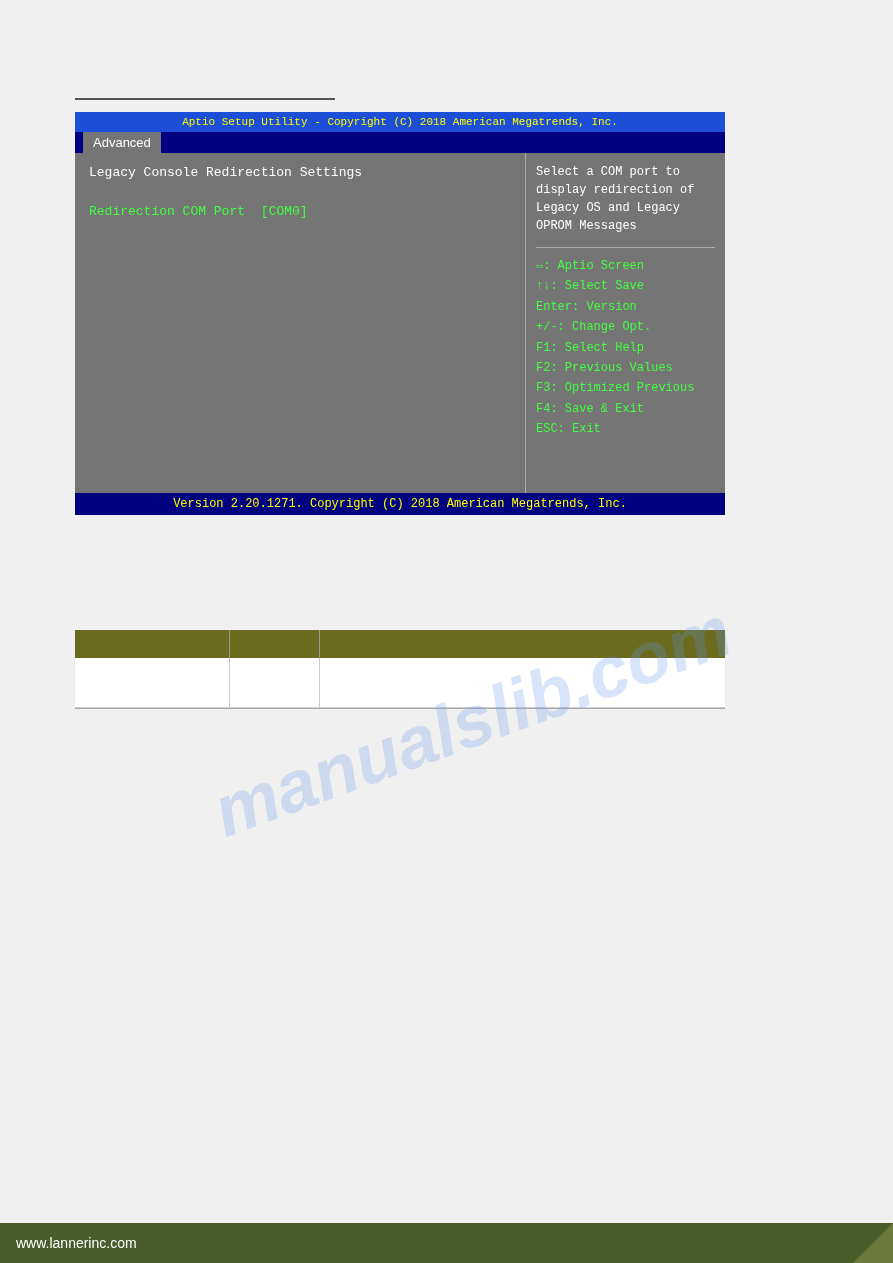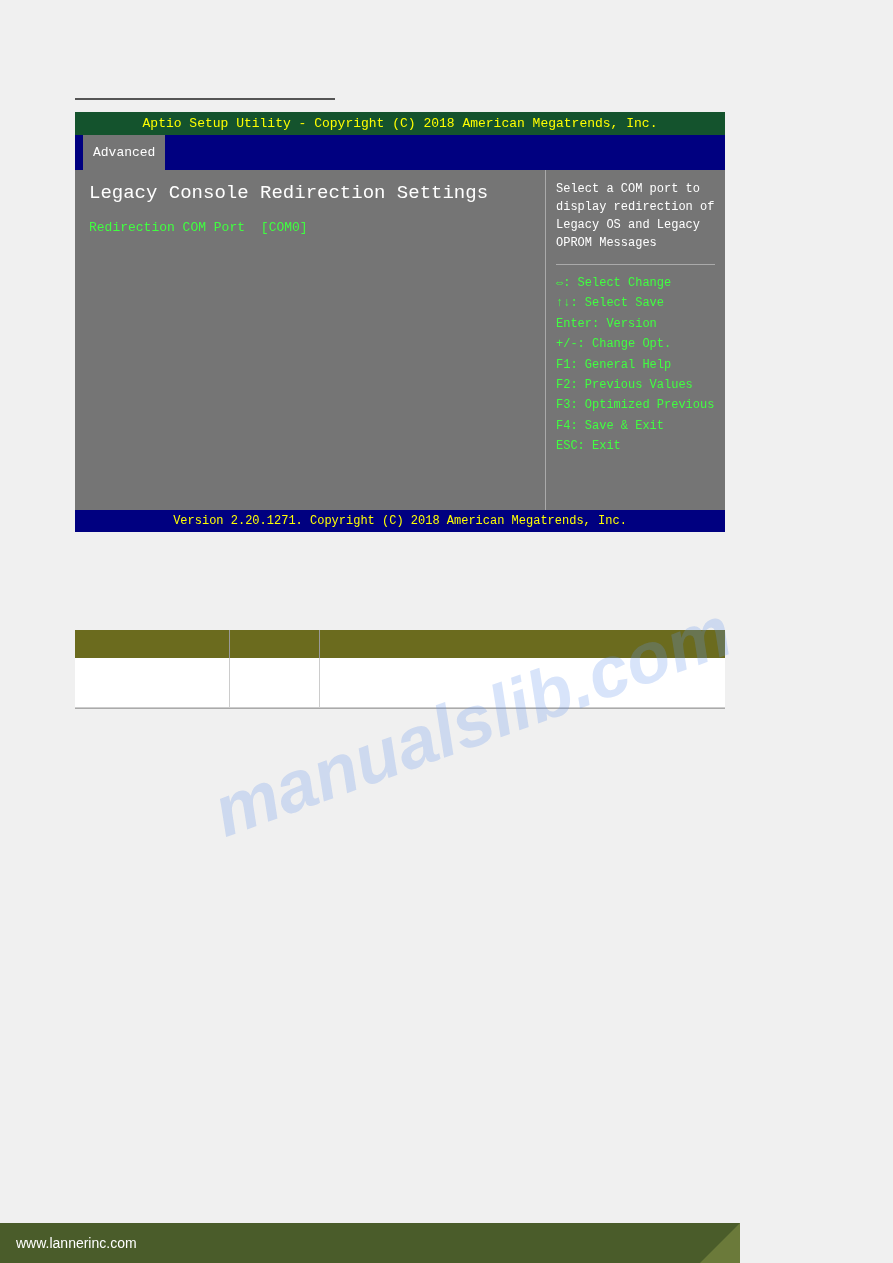--- a/index.html
+++ b/index.html
@@ -26,39 +26,39 @@
     .bios-panel {
       position: absolute;
       top: 112px;
       left: 75px;
       width: 650px;
       background: #757575;
     }
 
     
     .bios-header {
-      background: #14532d;
+      background: #1d4ed8;
       color: #ffff00;
       text-align: center;
       padding: 4px 8px;
-      font-size: 13px;
+      font-size: 11px;
       font-family: 'Courier New', Courier, monospace;
     }
 
     
     .bios-tabs {
       background: #000080;
       display: flex;
       padding: 0 0 0 8px;
     }
 
     .bios-tab {
-      font-family: Liberation Mono, monospace;
+      font-family: Liberation Sans, sans-serif;
       font-size: 13px;
-      padding: 10px 10px;
+      padding: 3px 10px;
       cursor: pointer;
     }
 
     .bios-tab.active {
       background: #757575;
       color: #ffffff;
     }
 
     
     .bios-content {
@@ -71,32 +71,32 @@
     .bios-left {
       flex: 1;
       padding: 12px 14px;
       color: #ffffff;
       font-family: 'Courier New', Courier, monospace;
       font-size: 13px;
     }
 
     .bios-section-title {
       color: #ffffff;
-      font-size: 19px;
-      margin-bottom: 16px;
+      font-size: 13px;
+      margin-bottom: 24px;
     }
 
     .bios-item {
       color: #40ff40;
       font-size: 13px;
     }
 
     
     .bios-right {
-      width: 180px;
+      width: 200px;
       border-left: 1px solid #aaa;
       padding: 10px 10px;
       font-family: 'Courier New', Courier, monospace;
       font-size: 12px;
       color: #ffffff;
     }
 
     .bios-help-text {
       color: #ffffff;
       font-size: 12px;
@@ -199,21 +199,21 @@
       pointer-events: none;
       white-space: nowrap;
       user-select: none;
     }
 
     
     .page-footer {
       position: absolute;
       bottom: 0;
       left: 0;
-      width: 740px;
+      width: 893px;
       height: 40px;
       background: #4a5c2a;
       display: flex;
       align-items: center;
       padding: 0 16px;
     }
 
     .footer-website {
       color: #ffffff;
       font-size: 14px;
@@ -255,25 +255,25 @@
       <div class="bios-item">
         <span>Redirection COM Port</span>
         <span style="margin-left: 8px;">[COM0]</span>
       </div>
     </div>
 
     <div class="bios-right">
       <div class="bios-help-text">Select a COM port to display redirection of Legacy OS and Legacy OPROM Messages</div>
       <hr class="bios-help-divider">
       <div class="bios-keys">
-        <div>⇔: Select Change</div>
+        <div>⇔: Aptio Screen</div>
         <div>↑↓: Select Save</div>
         <div>Enter: Version</div>
         <div>+/-: Change Opt.</div>
-        <div>F1: General Help</div>
+        <div>F1: Select Help</div>
         <div>F2: Previous Values</div>
         <div>F3: Optimized Previous</div>
         <div>F4: Save &amp; Exit</div>
         <div>ESC: Exit</div>
       </div>
     </div>
 
   </div>
 
   <div class="bios-footer">

